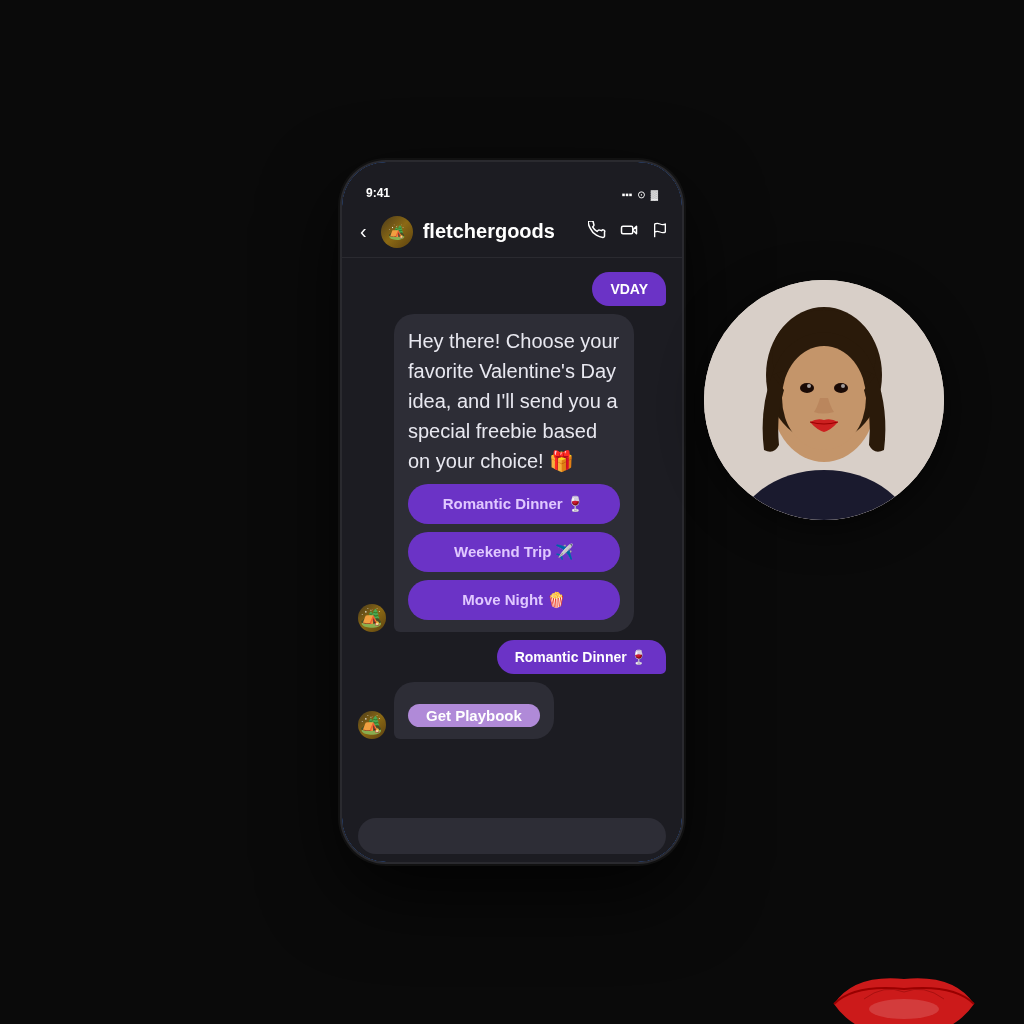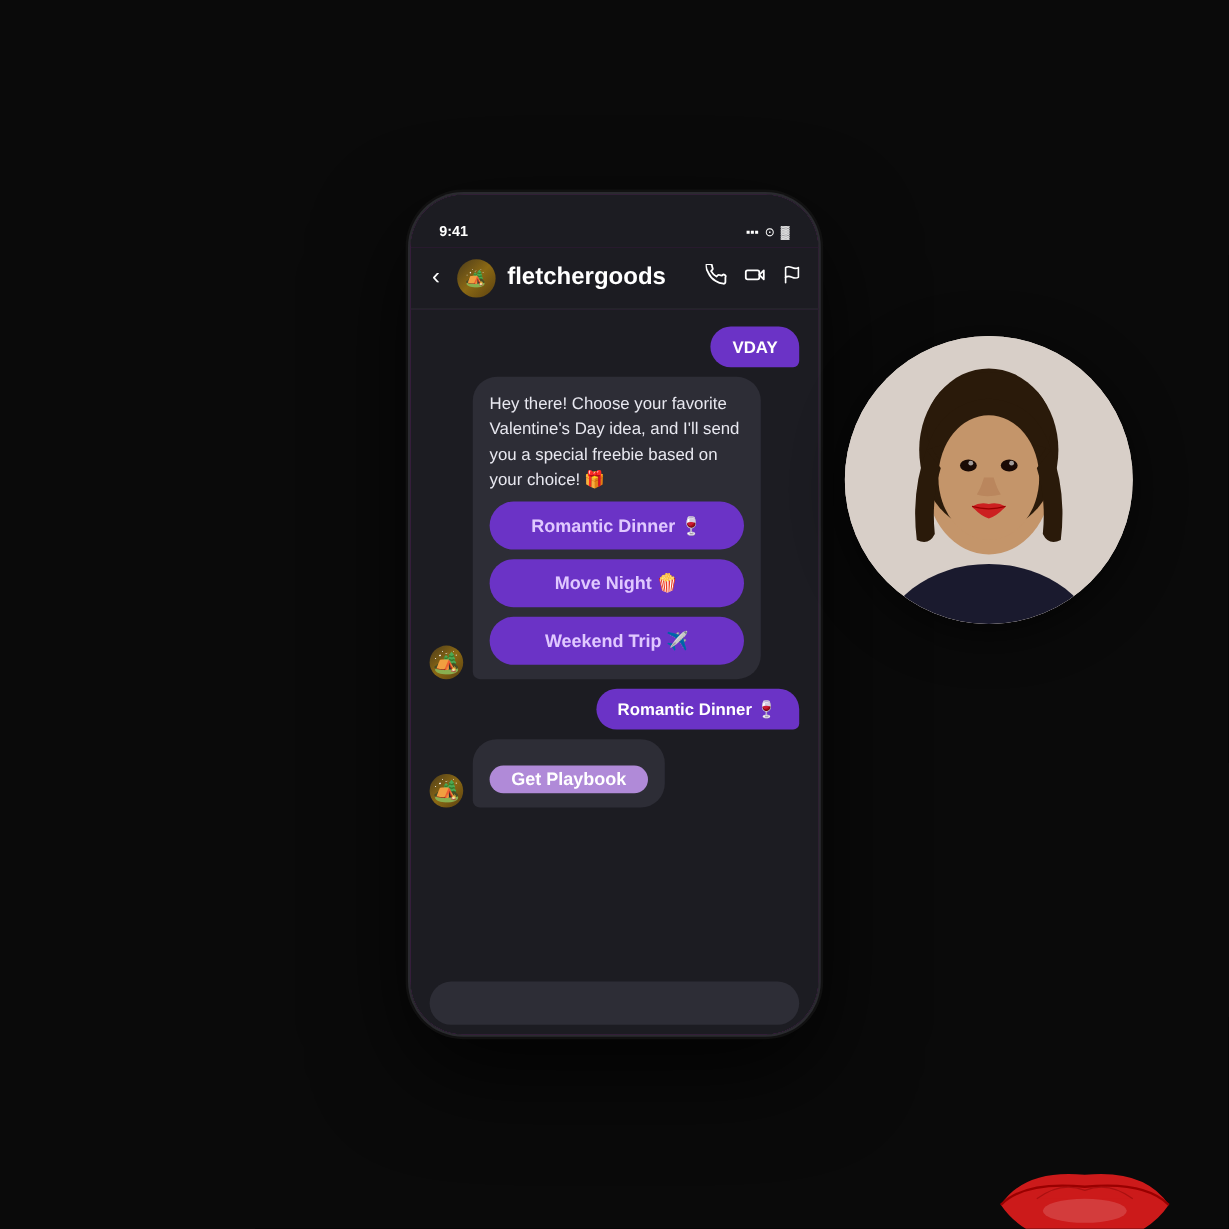--- a/index.html
+++ b/index.html
@@ -61,21 +61,21 @@
       width: 4px;
       height: 55px;
       background: #222;
       border-radius: 0 2px 2px 0;
     }
 
     
     .screen {
       width: 100%;
       height: 100%;
-      background: #701a75;
+      background: #3b82f6;
       border-radius: 44px;
       overflow: hidden;
       display: flex;
       flex-direction: column;
     }
 
     
     .status-bar {
       height: 44px;
       background: #1c1c22;
@@ -280,21 +280,21 @@
 
     .msg-buttons-wrapper {
       background: #2d2d36;
       border-radius: 20px 20px 20px 6px;
       padding: 12px 14px;
       max-width: 78%;
     }
 
     .msg-text-in-wrapper {
       color: #e8e8f0;
-      font-size: 14px;
+      font-size: 20px;
       line-height: 1.5;
       margin-bottom: 4px;
     }
   </style>
 </head>
 <body>
 
 <div class="scene">
 
   <div class="phone">
@@ -340,22 +340,22 @@
 
         <div class="msg-sent">VDAY</div>
 
         <div class="msg-row">
           <div class="msg-avatar-sm">
             <span class="tree-emoji">🏕️</span>
           </div>
           <div class="msg-buttons-wrapper">
             <div class="msg-text-in-wrapper">Hey there! Choose your favorite Valentine's Day idea, and I'll send you a special freebie based on your choice! 🎁</div>
             <button class="choice-btn">Romantic Dinner 🍷</button>
+            <button class="choice-btn">Weekend Trip ✈️</button>
             <button class="choice-btn">Move Night 🍿</button>
-            <button class="choice-btn">Weekend Trip ✈️</button>
           </div>
         </div>
 
         <div class="msg-sent">Romantic Dinner 🍷</div>
 
         <div class="msg-row">
           <div class="msg-avatar-sm">
             <span class="tree-emoji">🏕️</span>
           </div>
           <div class="msg-buttons-wrapper">

